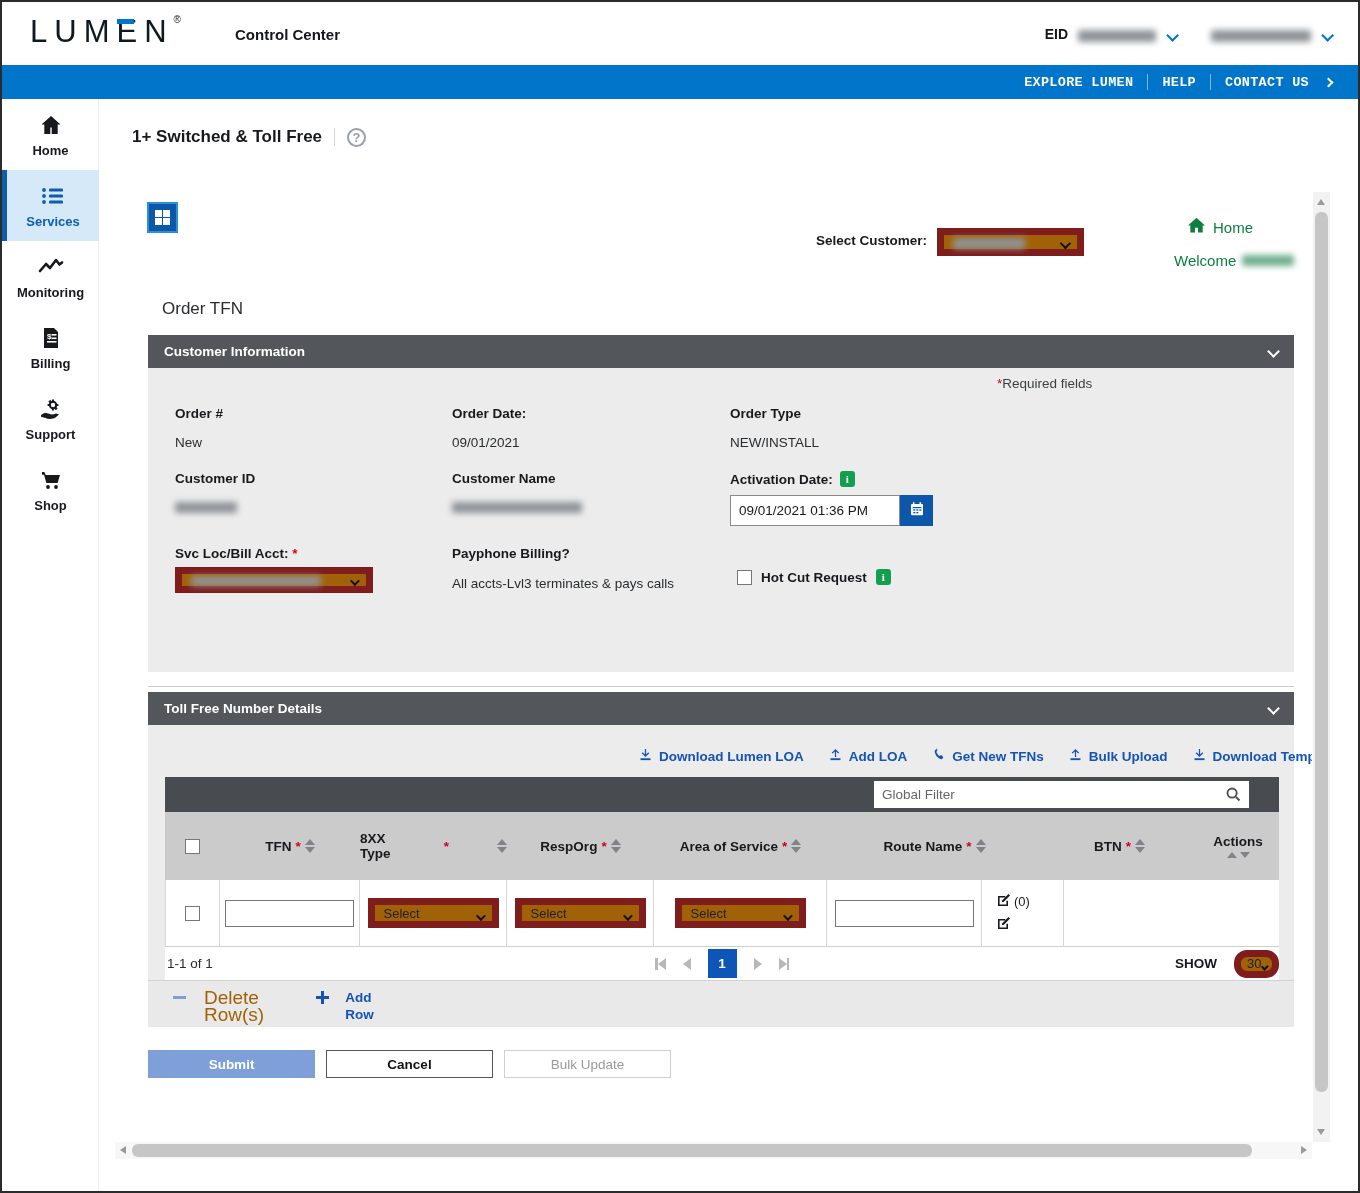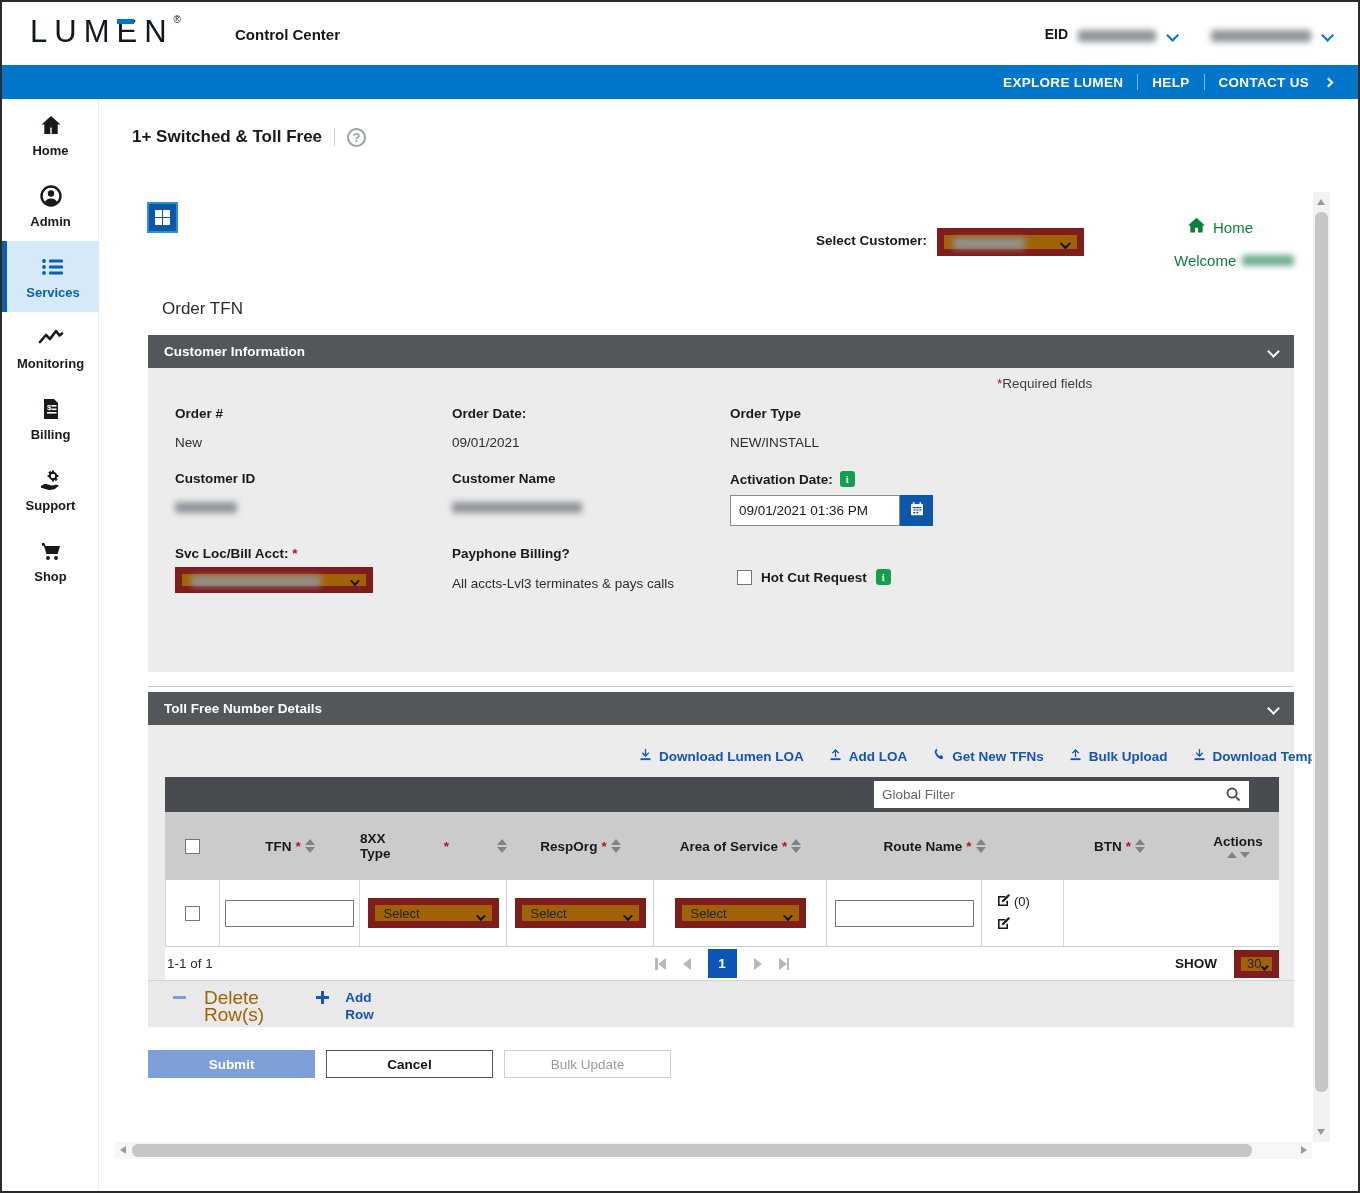--- a/index.html
+++ b/index.html
@@ -13,21 +13,21 @@
   .logo .e::after { content:""; position:absolute; left:1px; top:5px; width:17px; height:5px; background:#0075c9; }
   .logo .reg { font-size:10px; letter-spacing:0; vertical-align:top; }
   .app-title { position:absolute; left:233px; top:24px; font-size:15px; font-weight:bold; color:#14161a; }
   .header-right { position:absolute; right:28px; top:24px; display:flex; align-items:flex-end; gap:10px; }
   .eid-label { font-size:14px; font-weight:bold; color:#14161a; }
   .redact { display:inline-block; background:#8f9398; filter:blur(3px); border-radius:2px; }
   .chev-blue { width:9px; height:9px; border-right:2px solid #0075c9; border-bottom:2px solid #0075c9; transform:rotate(45deg) translateY(-3px); }
 
   
   .blue-bar { position:absolute; left:0; top:63px; width:100%; height:34px; background:#0075c9; display:flex; align-items:center; justify-content:flex-end; padding-right:26px; gap:14px; }
-  .blue-bar a { color:#fff; font-size:13.5px; font-weight:bold; text-decoration:none; letter-spacing:.3px; }
+  .blue-bar a { color:#fff; font-size:13.5px; font-weight:bold; text-decoration:none; letter-spacing:.3px;font-family:Liberation Mono, monospace; }
   .blue-sep { width:1px; height:16px; background:#7db8e3; }
   .chev-white { width:7px; height:7px; border-right:2px solid #fff; border-bottom:2px solid #fff; transform:rotate(-45deg); margin-left:2px; }
 
   
   .sidebar { position:absolute; left:0; top:97px; width:97px; height:1096px; background:#fff; border-right:1px solid #ededed; }
   .side-item { position:relative; width:97px; padding:14px 0 12px 0; display:flex; flex-direction:column; align-items:center; gap:6px; color:#17191c; cursor:pointer; }
   .side-item .lbl { font-size:13px; font-weight:bold; }
   .side-item svg { display:block; }
   .side-item.active { background:#d6e9f9; border-left:5px solid #0c5fa8; color:#0d5fae; }
   .side-item.active .lbl { color:#0d5fae; }
@@ -117,21 +117,21 @@
   .pager-row { height:33px; background:#fff; position:relative; display:flex; align-items:center; }
   .range-lbl { position:absolute; left:2px; font-size:13.5px; color:#2a2d30; }
   .pager { position:absolute; left:50%; transform:translateX(-50%); display:flex; align-items:center; gap:17px; }
   .pg-ico { display:flex; align-items:center; cursor:pointer; }
   .tri-l { width:0;height:0;border-top:6px solid transparent;border-bottom:6px solid transparent;border-right:8px solid #b8b8b8; }
   .tri-r { width:0;height:0;border-top:6px solid transparent;border-bottom:6px solid transparent;border-left:8px solid #b8b8b8; }
   .bar-v { width:2.5px; height:12px; background:#b8b8b8; }
   .pg-num { width:29px; height:29px; background:#0d55b6; color:#fff; font-size:13.5px; font-weight:bold; display:flex; align-items:center; justify-content:center; cursor:pointer; }
   .show-wrap { position:absolute; right:0; display:flex; align-items:center; gap:17px; }
   .show-lbl { font-size:13.5px; font-weight:bold; color:#17191c; }
-  .show-select { width:45px; height:28px; font-size:13px; color:#222; padding:0 6px; }
+  .show-select { width:45px; height:28px; font-size:13px; color:#222; padding:0 6px;border-radius:13px; }
 
   .row-actions { position:absolute; left:0; top:255px; width:1146px; height:47px; background:#e9e9e9; border-top:1px solid #d2d2d2; display:flex; align-items:flex-start; padding-top:8px; }
   .minus-icon { width:13px; height:3px; background:#7f9fd0; margin:7px 0 0 25px; }
   .plus-icon { position:relative; width:13px; height:13px; margin:2px 0 0 52px; }
   .plus-icon::before { content:""; position:absolute; left:0; top:5px; width:13px; height:3px; background:#1553b5; }
   .plus-icon::after { content:""; position:absolute; left:5px; top:0; width:3px; height:13px; background:#1553b5; }
   .del-lbl { margin-left:18px; font-size:19px; color:#a16207; line-height:17px; cursor:default; white-space:pre-line; }
   .add-lbl { margin-left:16px; font-size:13.5px; font-weight:bold; color:#1553b5; line-height:17px; cursor:pointer; white-space:pre-line; }
 
   
@@ -179,30 +179,20 @@
   </div>
 
   <div class="sidebar">
     <div class="side-item">
       <span>
           <svg width="24" height="24" viewBox="0 0 24 24" fill="currentColor">
             <path d="M12 3 2.5 11.5h2.8V21h6V14.5h1.4V21h6v-9.5h2.8z"></path>
           </svg>
         </span>
       <span class="lbl">Home</span>
-    </div>
-    <div class="side-item">
-      <span>
-          <svg width="24" height="24" viewBox="0 0 24 24">
-            <circle cx="12" cy="12" r="9.5" fill="none" stroke="currentColor" stroke-width="2.4"></circle>
-            <circle cx="12" cy="9.5" r="3.2" fill="currentColor"></circle>
-            <path d="M5.5 19a7 7 0 0 1 13 0 9.5 9.5 0 0 1-13 0z" fill="currentColor"></path>
-          </svg>
-        </span>
-      <span class="lbl">Admin</span>
     </div>
     <div class="side-item active">
       <span>
           <svg width="26" height="24" viewBox="0 0 26 24" fill="currentColor">
             <circle cx="4" cy="6" r="1.9"></circle>
             <rect x="9" y="4.4" width="14" height="3.2" rx="1.2"></rect>
             <circle cx="4" cy="12" r="1.9"></circle>
             <rect x="9" y="10.4" width="14" height="3.2" rx="1.2"></rect>
             <circle cx="4" cy="18" r="1.9"></circle>
             <rect x="9" y="16.4" width="14" height="3.2" rx="1.2"></rect>

